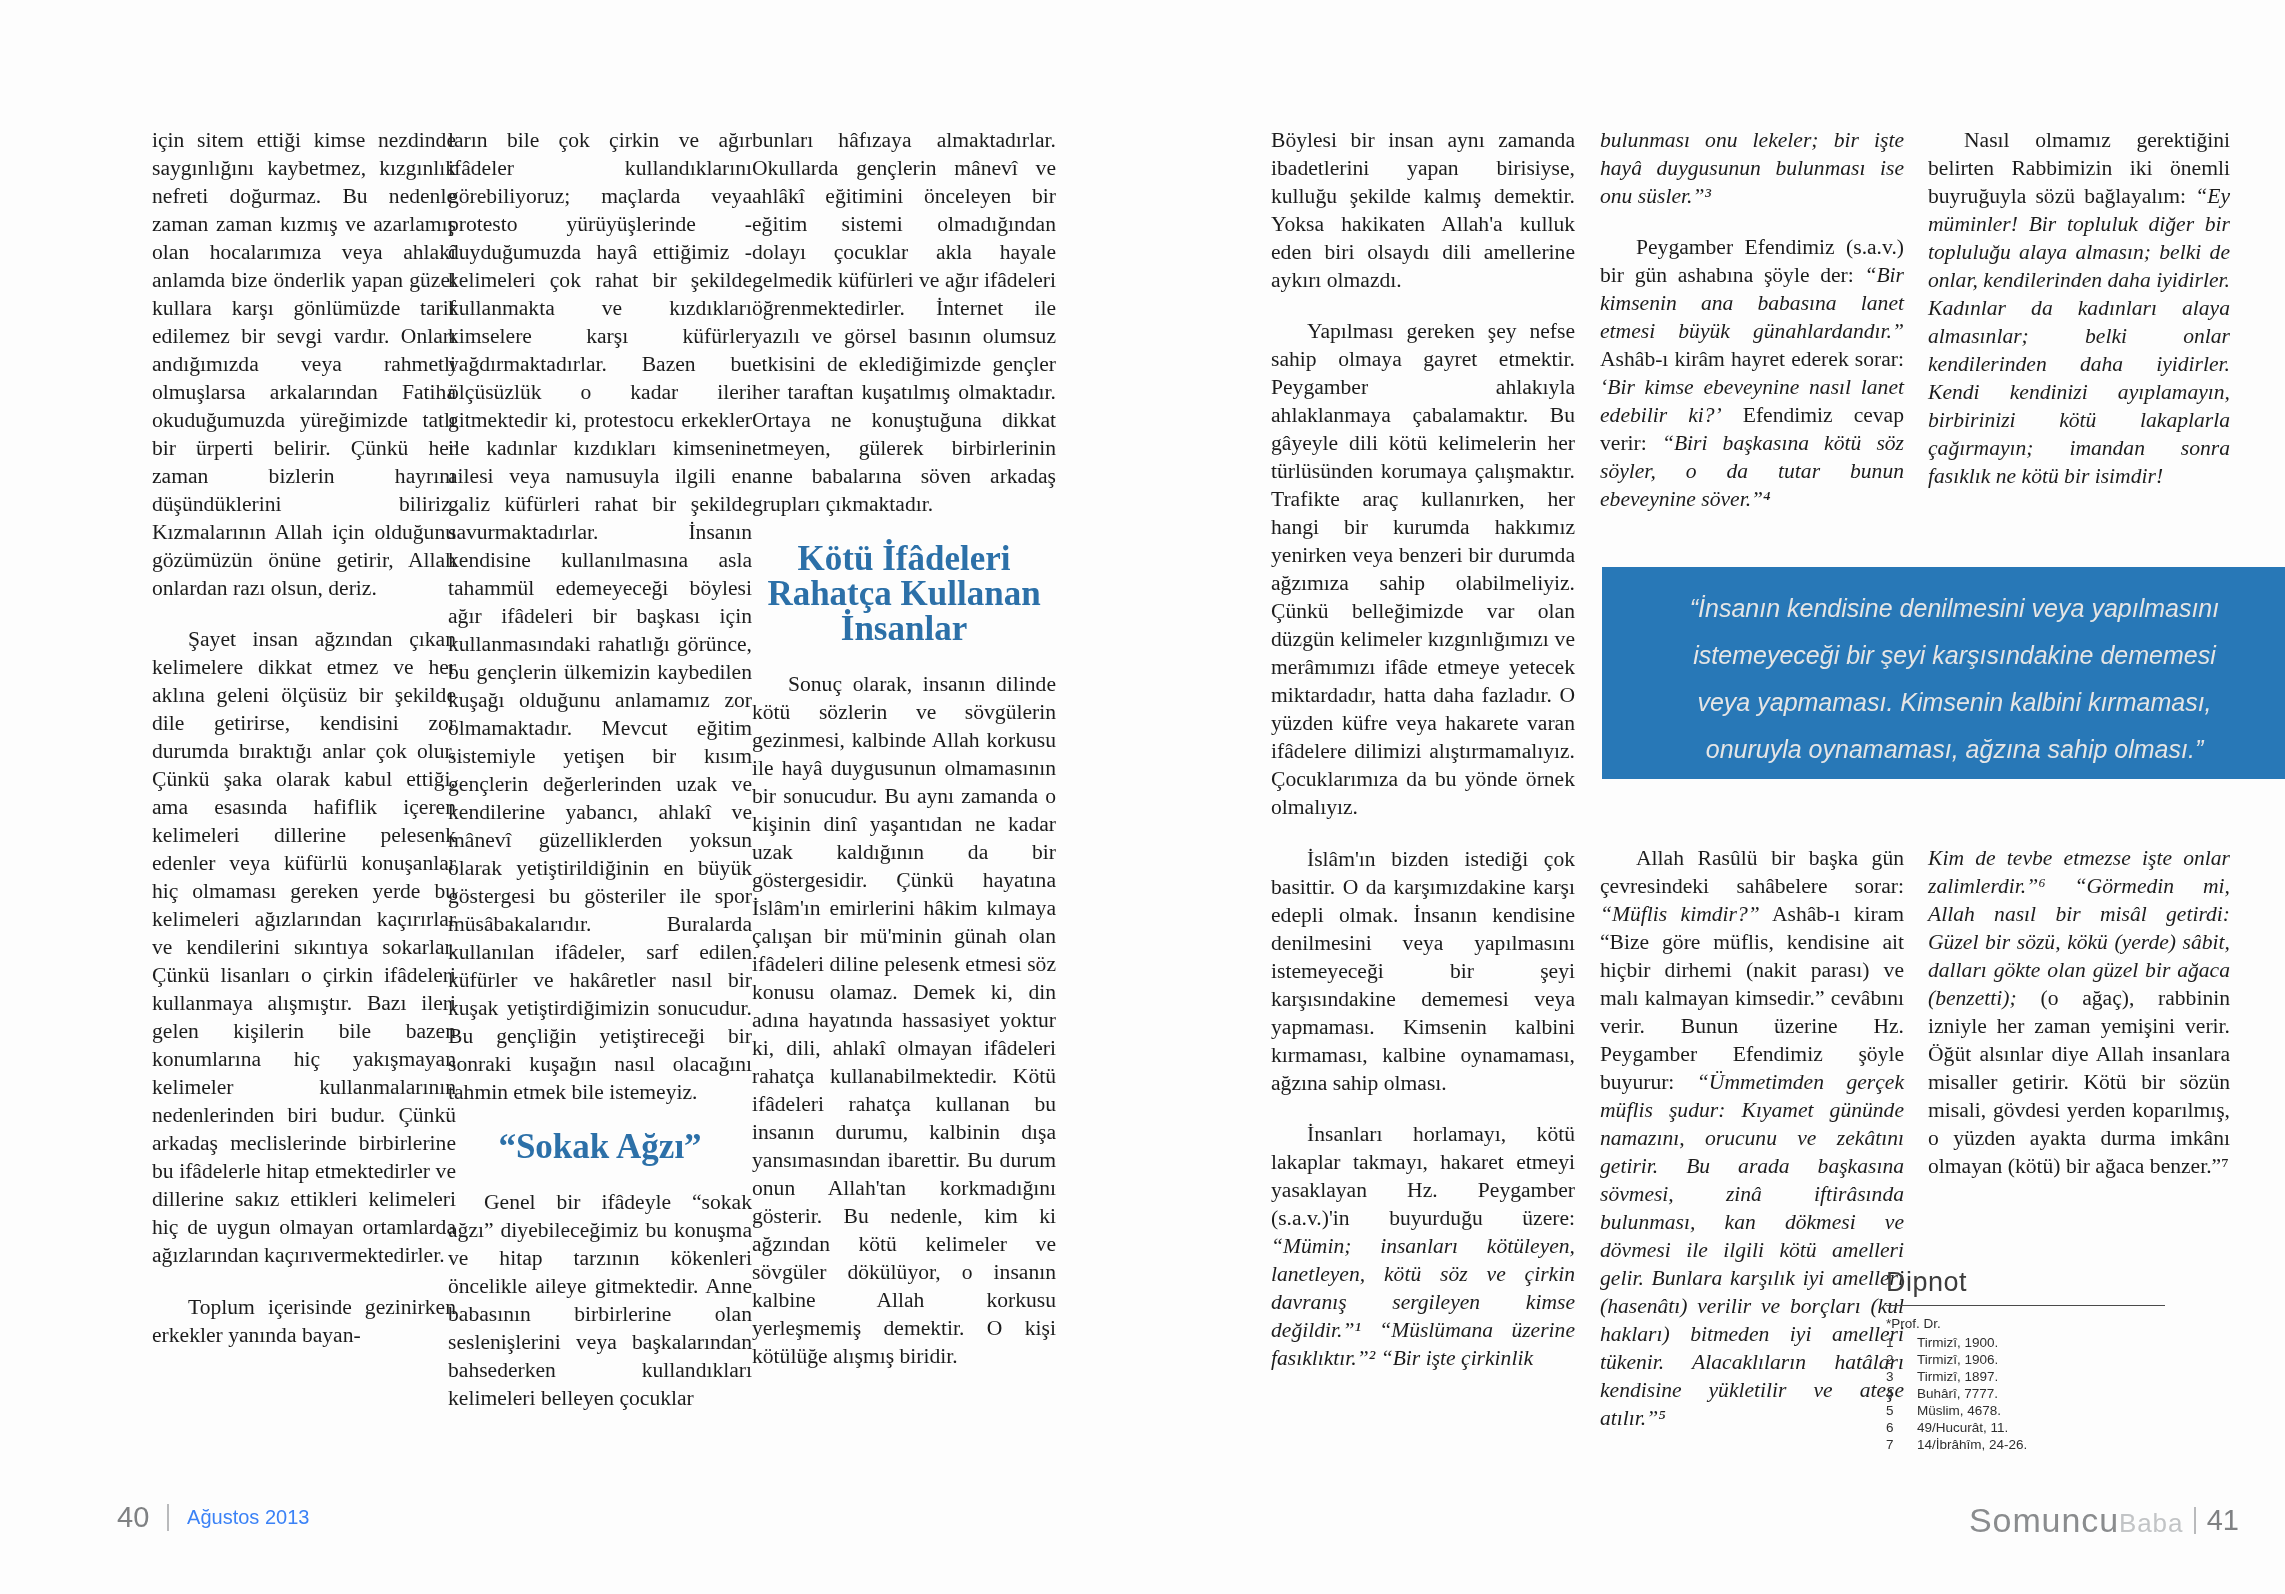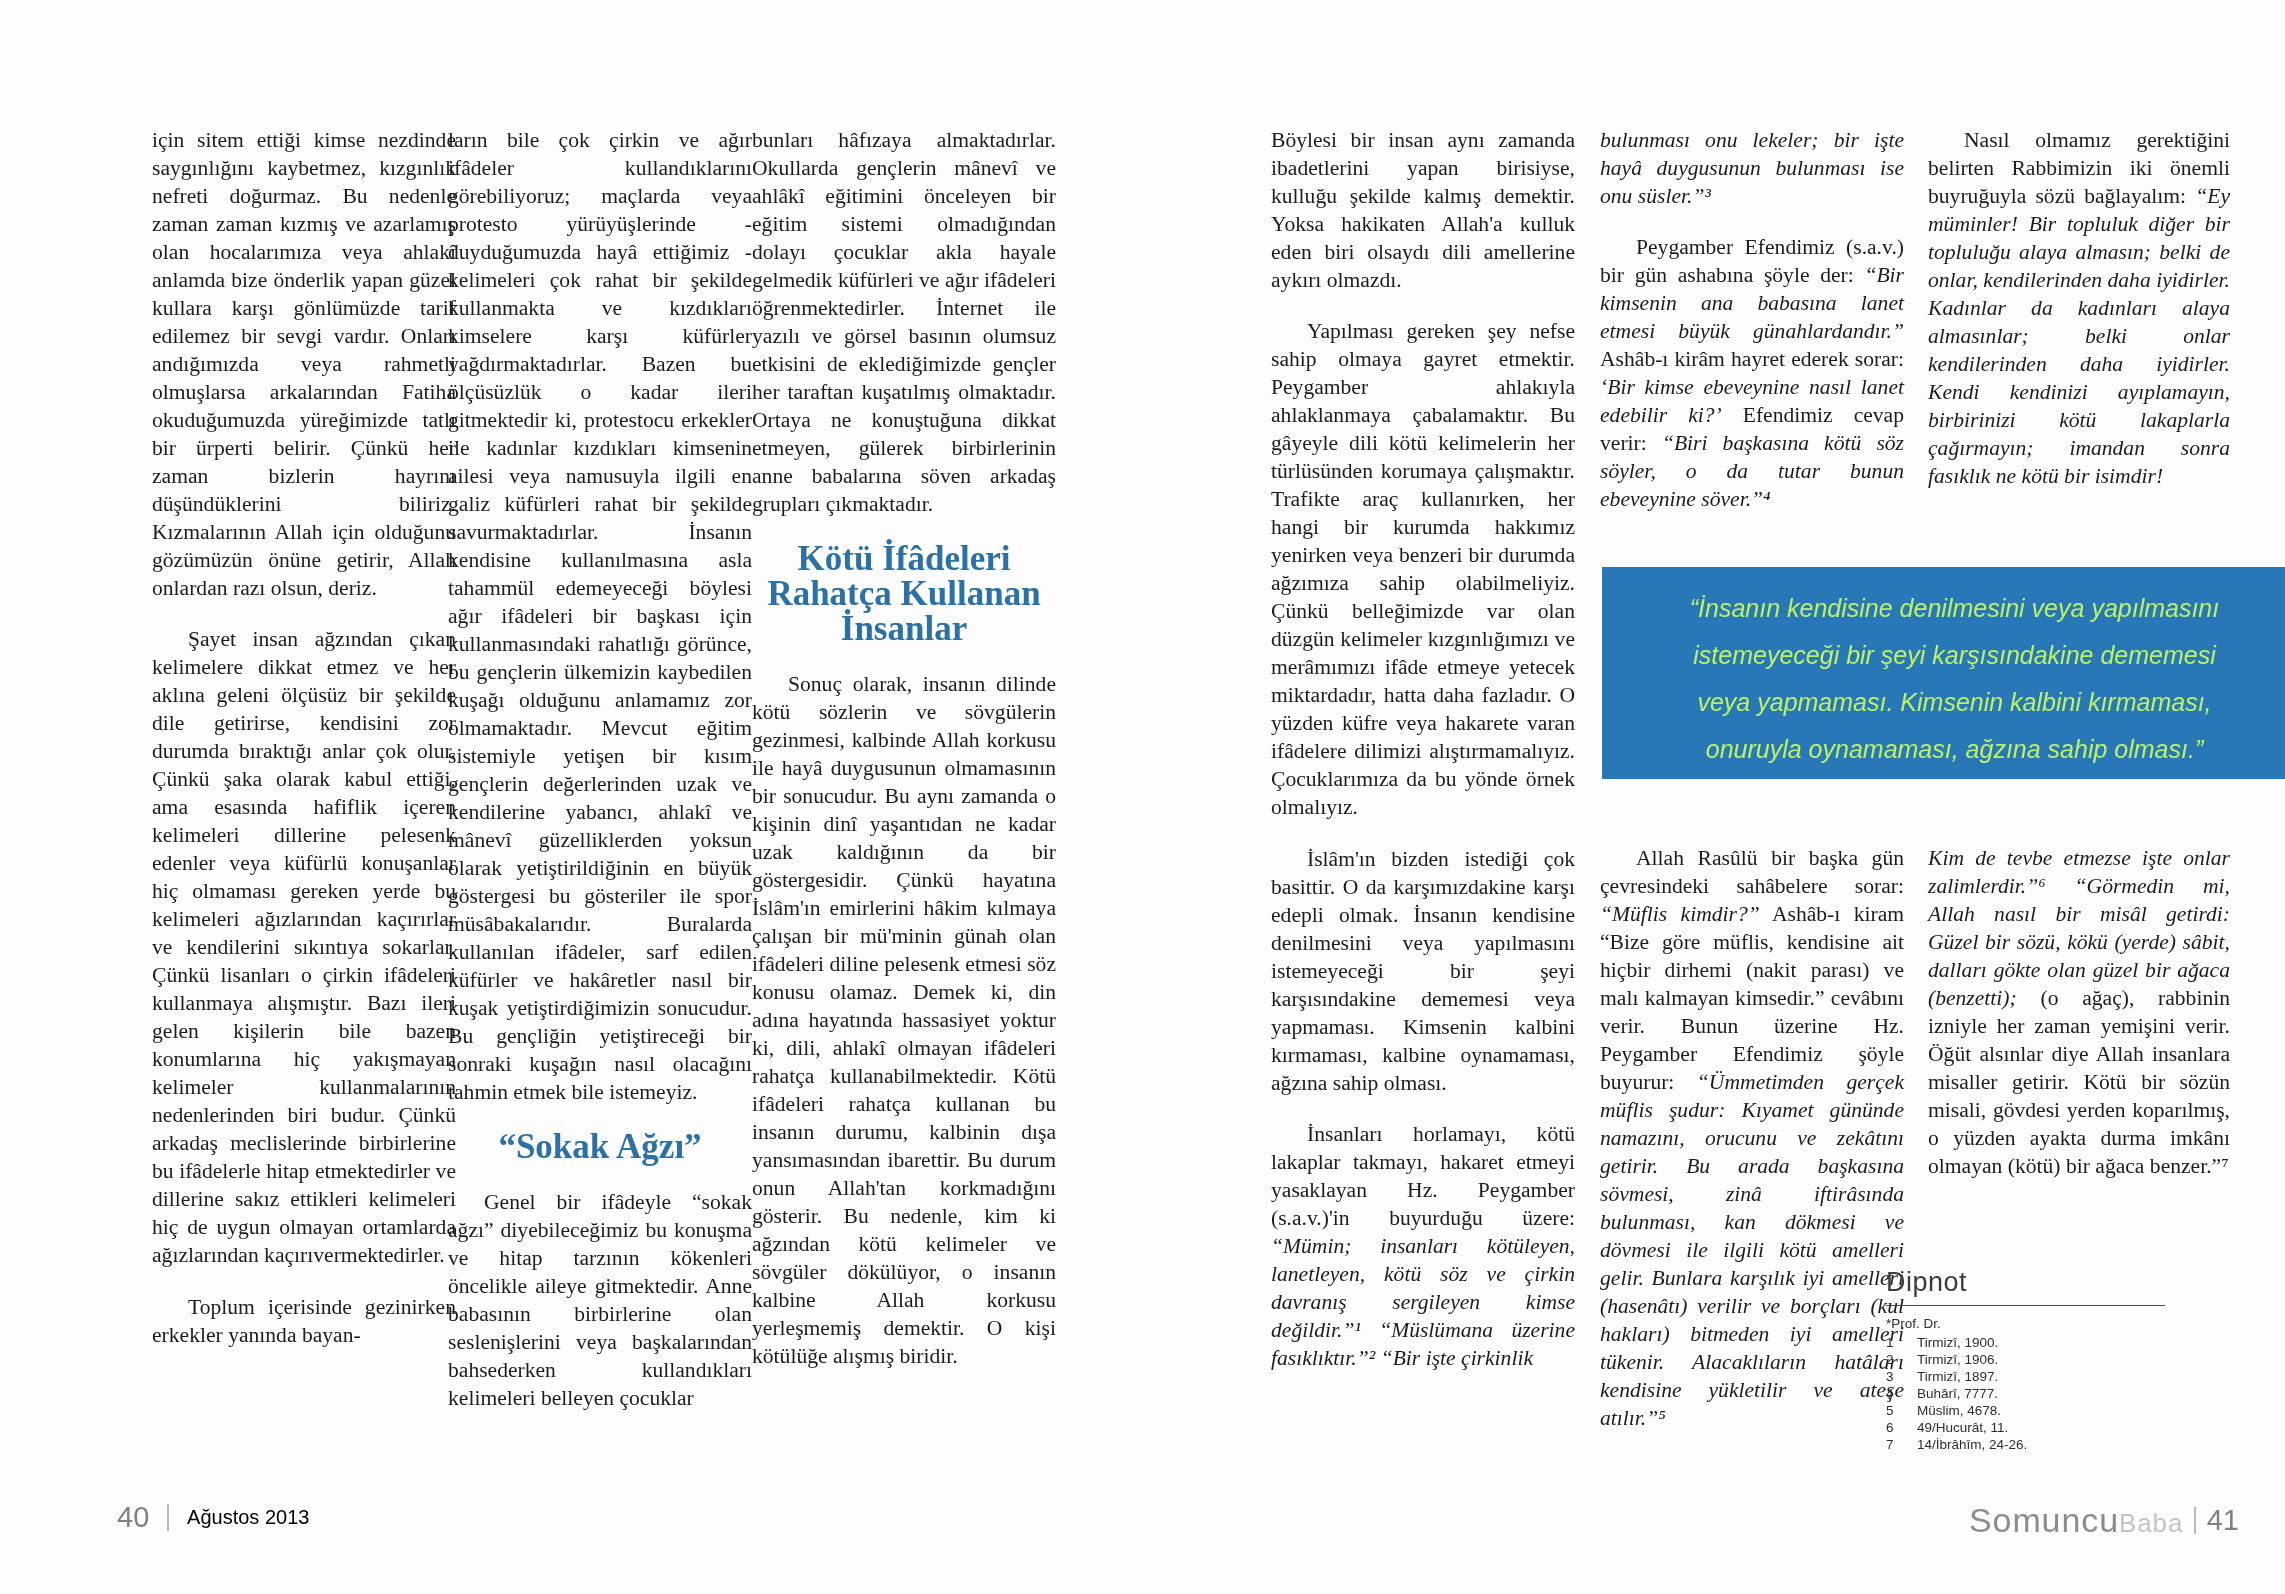--- a/index.html
+++ b/index.html
@@ -6,36 +6,36 @@
   #spread{position:relative;width:2285px;height:1595px;background:#fdfdfd;
     font-family:"Liberation Serif",serif;color:#1c1c1c;overflow:hidden;}
   .col{position:absolute;width:304px;font-size:21.6px;line-height:28px;text-align:justify;}
   .col p{margin:0 0 23.4px 0;}
   .col p.ind{text-indent:36px;}
   .it{font-style:italic;}
   h3.col-heading{color:#2c70a8;text-align:center;font-size:35px;line-height:35px;
     margin:12.6px 0 23.4px 0;font-weight:bold;text-indent:0;}
   #quote-box{position:absolute;left:1602px;top:567px;width:683px;height:212px;
     background:#2878b7;overflow:hidden;}
-  #quote-box .qt{padding:18px 50px 0 72px;text-align:center;color:#bef264;
+  #quote-box .qt{padding:18px 50px 0 72px;text-align:center;color:#e5e5e5;
     font-family:"Liberation Sans",sans-serif;font-style:italic;font-size:25px;line-height:47px;}
   #dipnot{position:absolute;left:1886px;top:1267px;width:302px;
     font-family:"Liberation Sans",sans-serif;color:#2e2e2e;}
   #dipnot .dp-title{font-size:27px;color:#3c3c3c;letter-spacing:0.5px;}
   #dipnot .dp-rule{border-bottom:1.8px solid #4a4a4a;margin:7.2px 0 9px 0;width:279px;}
   #dipnot .dp-note{font-size:13.5px;line-height:17px;margin-bottom:1.8px;}
   .fn-row{display:flex;font-size:13.5px;line-height:17px;}
   .fn-row .n{width:31px;flex:0 0 31px;}
   #footer-left{position:absolute;left:117px;top:1501px;display:flex;align-items:center;
     gap:18px;font-family:"Liberation Sans",sans-serif;}
   #footer-right{position:absolute;left:1969px;top:1501px;display:flex;align-items:center;
     gap:10.8px;font-family:"Liberation Sans",sans-serif;}
   .pn{font-size:29px;color:#7f8183;}
   .vsep{width:1.8px;height:27px;background:#b9babc;}
-  .date{font-size:20px;color:#000000;}
+  .date{font-size:20px;color:#3b82f6;}
   .brand-bold{font-size:34px;color:#8a8c8e;letter-spacing:0.9px;}
   .brand-light{font-size:26px;color:#c2c4c6;letter-spacing:0.9px;}
 </style>
 </head>
 <body>
 
 <div id="spread">
 
   <div id="col1" class="col" style="left:117px;top:126px;margin-left:35px;">
       <p><span>için sitem ettiği kimse nezdinde saygınlığını kaybetmez, kızgınlık nefreti doğurmaz. Bu nedenle zaman zaman kızmış ve azarlamış olan hocalarımıza veya ahlakî anlamda bize önderlik yapan güzel kullara karşı gönlümüzde tarif edilemez bir sevgi vardır. Onları andığımızda veya rahmetli olmuşlarsa arkalarından Fatiha okuduğumuzda yüreğimizde tatlı bir ürperti belirir. Çünkü her zaman bizlerin hayrını düşündüklerini biliriz. Kızmalarının Allah için olduğunu gözümüzün önüne getirir, Allah onlardan razı olsun, deriz.</span></p>

